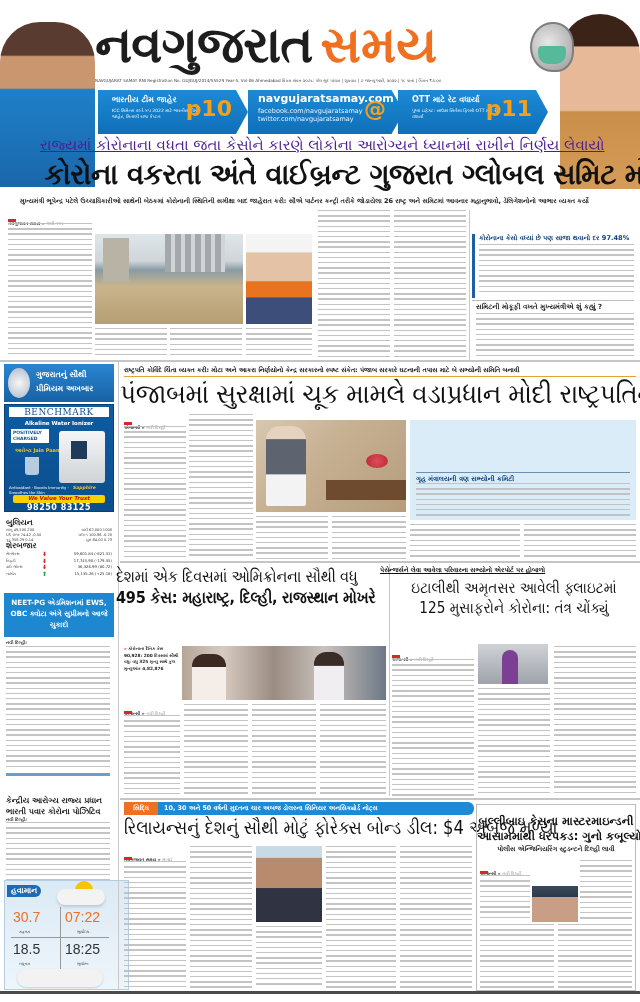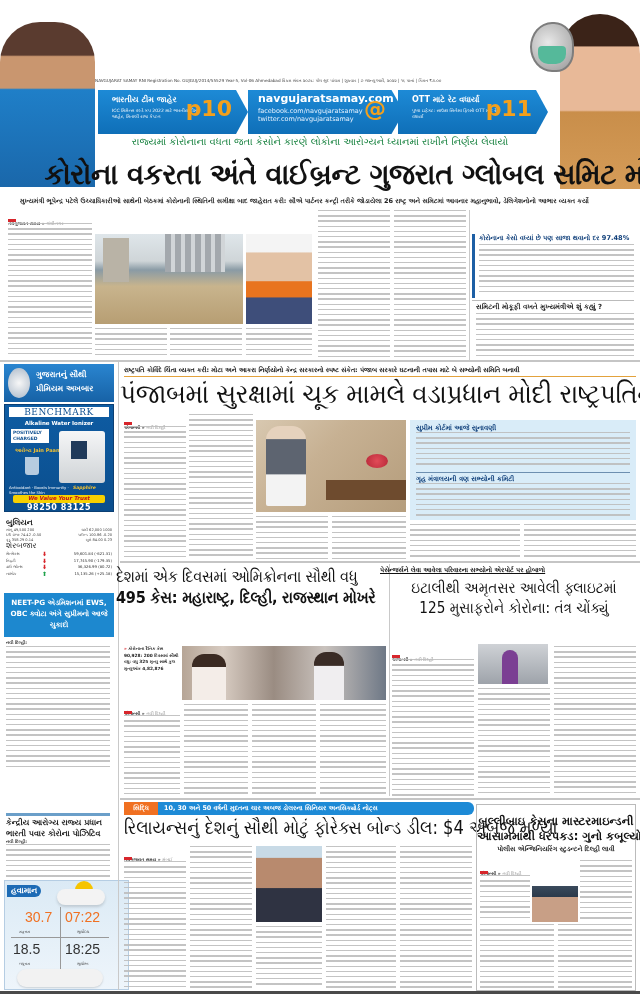--- a/index.html
+++ b/index.html
@@ -22,21 +22,21 @@
   .regline { left: 95px; top: 78px; width: 470px; font-size: 4.2px; color: #444; white-space: nowrap; overflow: hidden; }
 
   .promo { top: 90px; height: 44px; background: linear-gradient(180deg, #1d8ad6, #0f6fb8); color: #fff; clip-path: polygon(0 0, 92% 0, 100% 50%, 92% 100%, 0 100%); }
   .promo .h { position: absolute; left: 14px; top: 5px; font-size: 8px; font-weight: bold; }
   .promo .s { position: absolute; left: 14px; top: 18px; font-size: 4.5px; line-height: 6px; width: 95px; }
   .promo .pg { position: absolute; right: 16px; top: 6px; font-size: 22px; font-weight: 900; color: #f4a01c; }
   .promo .web { position: absolute; left: 10px; top: 2px; font-size: 11px; font-weight: bold; color: #fff; }
   .promo .soc { position: absolute; left: 10px; top: 17px; font-size: 6.5px; line-height: 8px; color: #e4f1ff; }
   .promo .at { position: absolute; right: 18px; top: 6px; font-size: 22px; font-weight: bold; color: #f4a01c; }
 
-  .kicker1 { left: 40px; top: 136px; width: 560px; text-align: center; font-size: 10px; color: #15803d; white-space: nowrap; }
+  .kicker1 { left: 40px; top: 136px; width: 560px; text-align: center; font-size: 15px; color: #4c1d95; white-space: nowrap; text-decoration: underline; }
   .head1 { left: 30px; top: 157px; width: 580px; text-align: center; font-size: 29px; font-weight: 900; color: #111; white-space: nowrap; letter-spacing: -0.5px; font-family: "DejaVu Sans", sans-serif; transform: scaleX(0.95); }
   .deck1 { left: 20px; top: 197px; width: 600px; font-size: 6.5px; font-weight: bold; color: #222; white-space: nowrap; overflow: hidden; }
 
   .byline { font-size: 4.5px; color: #333; font-weight: bold; }
   .byline .loc { color: #888; font-weight: normal; }
   .bullet-red { display: inline-block; width: 8px; height: 3px; background: #d7262c; margin-right: 2px; vertical-align: middle; }
 
   .photo-summit { left: 95px; top: 234px; width: 148px; height: 90px; background: linear-gradient(180deg, #dfe6ea 0%, #cfd5d8 30%, #8a9ba5 40%, #c8b48d 58%, #b79e73 100%); }
   .photo-summit::before { content:""; position:absolute; left:8px; top:4px; width:26px; height:44px; background:#b9b3a6; }
   .photo-summit::after { content:""; position:absolute; left:70px; top:0; width:60px; height:38px; background: repeating-linear-gradient(90deg,#a3a8ad 0 6px,#d1d5d8 6px 10px); }
@@ -66,32 +66,32 @@
   .benchmark .glass { position:absolute; left:20px; top:52px; width:14px; height:18px; background: rgba(255,255,255,.7); border-radius: 0 0 3px 3px; }
   .benchmark .saph { position:absolute; left:68px; top:80px; font-size:4.5px; color:#f4c230; font-style:italic; font-weight:bold; }
   .benchmark .feat { position:absolute; left:4px; top:80px; font-size:3.8px; line-height:5px; }
   .benchmark .trust { position:absolute; left:8px; top:90px; width:92px; height:8px; background:#f6d000; color:#c1121f; font-size:5.5px; font-weight:bold; text-align:center; font-style: italic; border-radius: 2px; }
   .benchmark .phone { position:absolute; left:0; top:98px; width:108px; text-align:center; font-size:8px; font-weight:bold; color:#fff; letter-spacing: .5px; }
 
   .bullion { left: 6px; top: 518px; width: 106px; }
   .bullion .t { font-size: 8px; font-weight: 900; color: #1d1d1d; }
   .bullion .row { font-size: 3.6px; line-height: 5px; color:#444; display:flex; justify-content: space-between; }
   .mkt { left: 6px; top: 541px; width: 106px; }
-  .mkt .t { font-size: 8px; font-weight: 400; color: #1d1d1d; }
+  .mkt .t { font-size: 8px; font-weight: 700; color: #1d1d1d; }
   .mkt .row { font-size: 3.8px; line-height: 6.6px; color:#333; display:flex; align-items:center; }
   .mkt .row .n { width: 36px; }
   .mkt .row .ar { width: 14px; font-size: 6px; font-weight: bold; }
   .mkt .row .ar.down { color: #d7262c; }
   .mkt .row .ar.up { color: #1fa24a; }
   .mkt .row .v { flex:1; text-align:right; }
 
   .neet { left: 4px; top: 593px; width: 110px; height: 44px; background: #1d88cf; color:#fff; text-align:center; font-weight: bold; font-size: 7.2px; line-height: 11px; padding-top: 4px; }
 
   .left-story { left: 6px; top: 640px; width: 104px; height: 130px; }
-  .kendra { left: 6px; top: 773px; width: 104px; height: 106px; border-top: 3px solid #6b9fc9; padding-top: 2px; margin-top: 40px; }
+  .kendra { left: 6px; top: 773px; width: 104px; height: 106px; border-top: 3px solid #6b9fc9; padding-top: 20px; }
   .kendra .t { font-size: 8px; font-weight: bold; color: #222; line-height: 10.5px; }
 
   .weather { left: 4px; top: 880px; width: 125px; height: 110px; background: linear-gradient(180deg,#dbeaf5,#eef5fb); border: 1px solid #b5cde3; }
   .weather .lbl { position:absolute; left:2px; top:4px; background:#1d6bb5; color:#fff; font-weight:bold; font-size:8px; padding:1px 4px; border-radius: 0 6px 6px 0; }
   .weather .sun { position:absolute; left:70px; top:0px; width:18px; height:18px; border-radius:50%; background:#f6c400; }
   .weather .cloud { position:absolute; left:52px; top:8px; width:48px; height:16px; background:#f3f3f3; border-radius: 10px; box-shadow: 0 2px 3px rgba(0,0,0,.15); }
   .weather .val { position:absolute; font-family: "Liberation Sans", sans-serif; font-size: 14px; }
   .weather .cap { position:absolute; font-size: 3.8px; color:#333; }
   .weather .vdiv { position:absolute; left:55px; top:26px; width:1px; height:62px; background:#999; }
   .weather .hdiv { position:absolute; left:6px; top:56px; width:98px; height:1px; background:#999; }
@@ -135,20 +135,22 @@
   .photo-bulli { left: 532px; top: 886px; width: 46px; height: 36px; background: linear-gradient(180deg,#3a4a5c 0%,#2b3a4b 30%,#c89f86 31%,#c89f86 100%); }
 
   .bottom-rule { left: 0; top: 991px; width: 640px; height: 3px; background: #4a4a4a; }
 </style>
 </head>
 <body>
 
 <div class="abs person-left"></div>
 <div class="abs person-right"></div>
 <div class="abs mast-title">
+  <span class="black">નવગુજરાત</span>
+  <span class="orange">સમય</span>
 </div>
 <div class="abs lion"></div>
 <div class="abs lion-mask"></div>
 <div class="abs regline">NAVGUJARAT SAMAY RNI Registration No. GUJGUJ/2014/55529 Year-5, Vol-06 Ahmedabad વિક્રમ સંવત ૨૦૭૮: પોષ સુદ પાંચમ | શુક્રવાર | ૭ જાન્યુઆરી, ૨૦૨૨ | ૧૬ પાનાં | કિંમત ₹૩.૦૦</div>
 
 <div class="abs promo" style="left:98px;width:150px;">
   <div class="h">ભારતીય ટીમ જાહેર</div>
   <div class="s">ICC મિમેન્સ વર્લ્ડ કપ 2022 માટે ભારતીય ટીમ જાહેર, મિતાલી રાજ કેપ્ટન</div>
   <div class="pg">p10</div>
 </div>
@@ -283,21 +285,21 @@
       <span class="filler"></span>
     </div>
 </div>
 
 <div class="abs weather">
   <div class="sun"></div>
   <div class="cloud"></div>
   <div class="lbl">હવામાન</div>
   <div class="vdiv"></div>
     <div class="hdiv"></div>
-  <div class="val" style="left:20px;top:28px;color:#f07021;">30.7</div>
+  <div class="val" style="left:8px;top:28px;color:#f07021;">30.7</div>
   <div class="cap" style="left:14px;top:48px;">મહત્તમ</div>
   <div class="val" style="left:60px;top:28px;color:#f07021;">07:22</div>
   <div class="cap" style="left:72px;top:48px;">સૂર્યોદય</div>
   <div class="val" style="left:8px;top:60px;color:#333;">18.5</div>
   <div class="cap" style="left:14px;top:80px;">લઘુત્તમ</div>
   <div class="val" style="left:60px;top:60px;color:#333;">18:25</div>
   <div class="cap" style="left:72px;top:80px;">સૂર્યાસ્ત</div>
   <div class="cloud2"></div>
 </div>
 
@@ -319,26 +321,20 @@
     <div class="flower"></div>
 </div>
 <div class="abs body-text" style="left:256px;top:516px;width:72px;height:43px;">
     <span class="filler"></span>
   </div>
 <div class="abs body-text" style="left:332px;top:516px;width:74px;height:43px;">
     <span class="filler"></span>
   </div>
 
 <div class="abs infobox">
-  <div class="sec" style="top:4px;">
-    <div class="t">સુપ્રીમ કોર્ટમાં આજે સુનાવણી</div>
-    <div class="body-text" style="height:36px;">
-        <span class="filler"></span>
-      </div>
-  </div>
   <div class="sec" style="top:52px;border-top:1px solid #6d8fb0;padding-top:2px;">
     <div class="t">ગૃહ મંત્રાલયની ત્રણ સભ્યોની કમિટી</div>
     <div class="body-text" style="height:34px;">
         <span class="filler"></span>
       </div>
   </div>
 </div>
 <div class="abs body-text" style="left:410px;top:524px;width:110px;height:35px;">
     <span class="filler"></span>
   </div>

